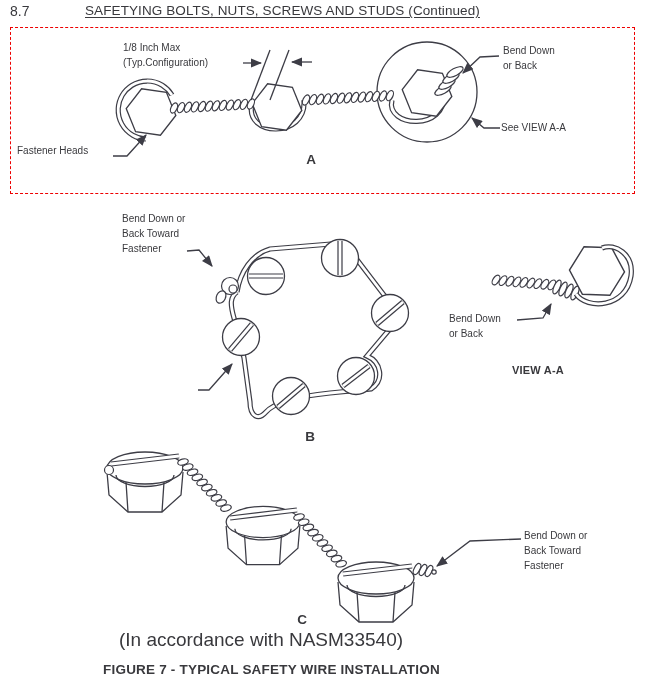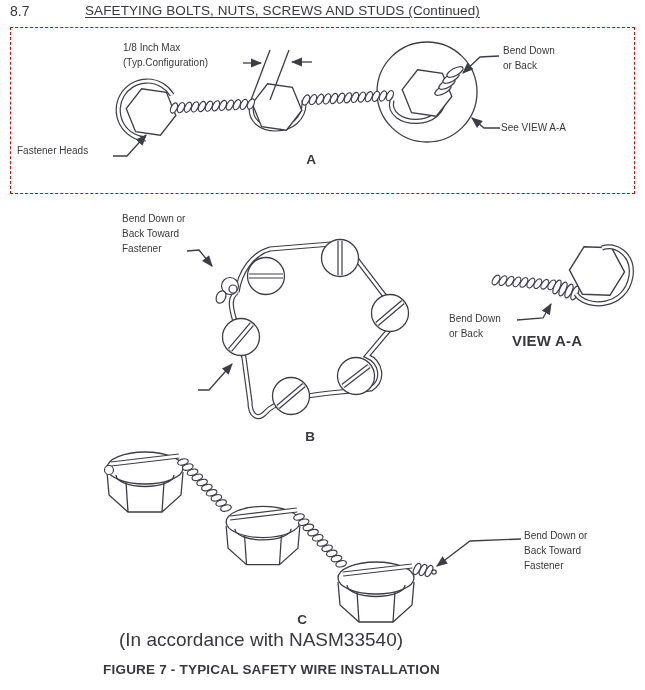--- a/index.html
+++ b/index.html
@@ -5,21 +5,21 @@
   html,body{margin:0;padding:0;background:#ffffff;}
   .page{position:relative;width:645px;height:690px;background:#fff;overflow:hidden;
         font-family:"Liberation Sans","DejaVu Sans",sans-serif;color:#39393d;}
   .hdr-sec{position:absolute;left:10px;top:3px;font-size:14px;text-align:right;}
   .hdr-title{position:absolute;left:85px;top:3px;font-size:13.5px;letter-spacing:.1px;
              text-decoration:underline;text-underline-offset:2px;}
   .highlight-box{position:absolute;left:10px;top:27px;width:623px;height:165px;
                  border:1.5px dashed #ee0000;}
   .lbl{position:absolute;font-size:10px;line-height:15px;white-space:pre-line;}
   .letter{position:absolute;font-size:13.5px;font-weight:bold;width:20px;text-align:center;}
-  .va-title{position:absolute;left:512px;top:332px;font-size:15px;font-weight:bold;letter-spacing:.2px;text-align:right;}
+  .va-title{position:absolute;left:512px;top:364px;font-size:11px;font-weight:bold;letter-spacing:.2px;text-align:right;}
   .note{position:absolute;left:0;top:629px;width:522px;text-align:center;font-size:19px;}
   .caption{position:absolute;left:0;top:662px;width:543px;text-align:center;
            font-size:13.5px;font-weight:bold;letter-spacing:.2px;}
   svg.draw{position:absolute;left:0;top:0;}
   .ln{fill:none;stroke:#3d3d46;stroke-width:1.3;}
   .wo{fill:none;stroke:#3d3d46;stroke-width:5.2;}
   .wi{fill:none;stroke:#ffffff;stroke-width:2.8;}
   .hx{fill:#ffffff;stroke:#3d3d46;stroke-width:1.3;}
   .rus{fill:#ffffff;stroke:#3d3d46;stroke-width:1.2;}
 </style>

